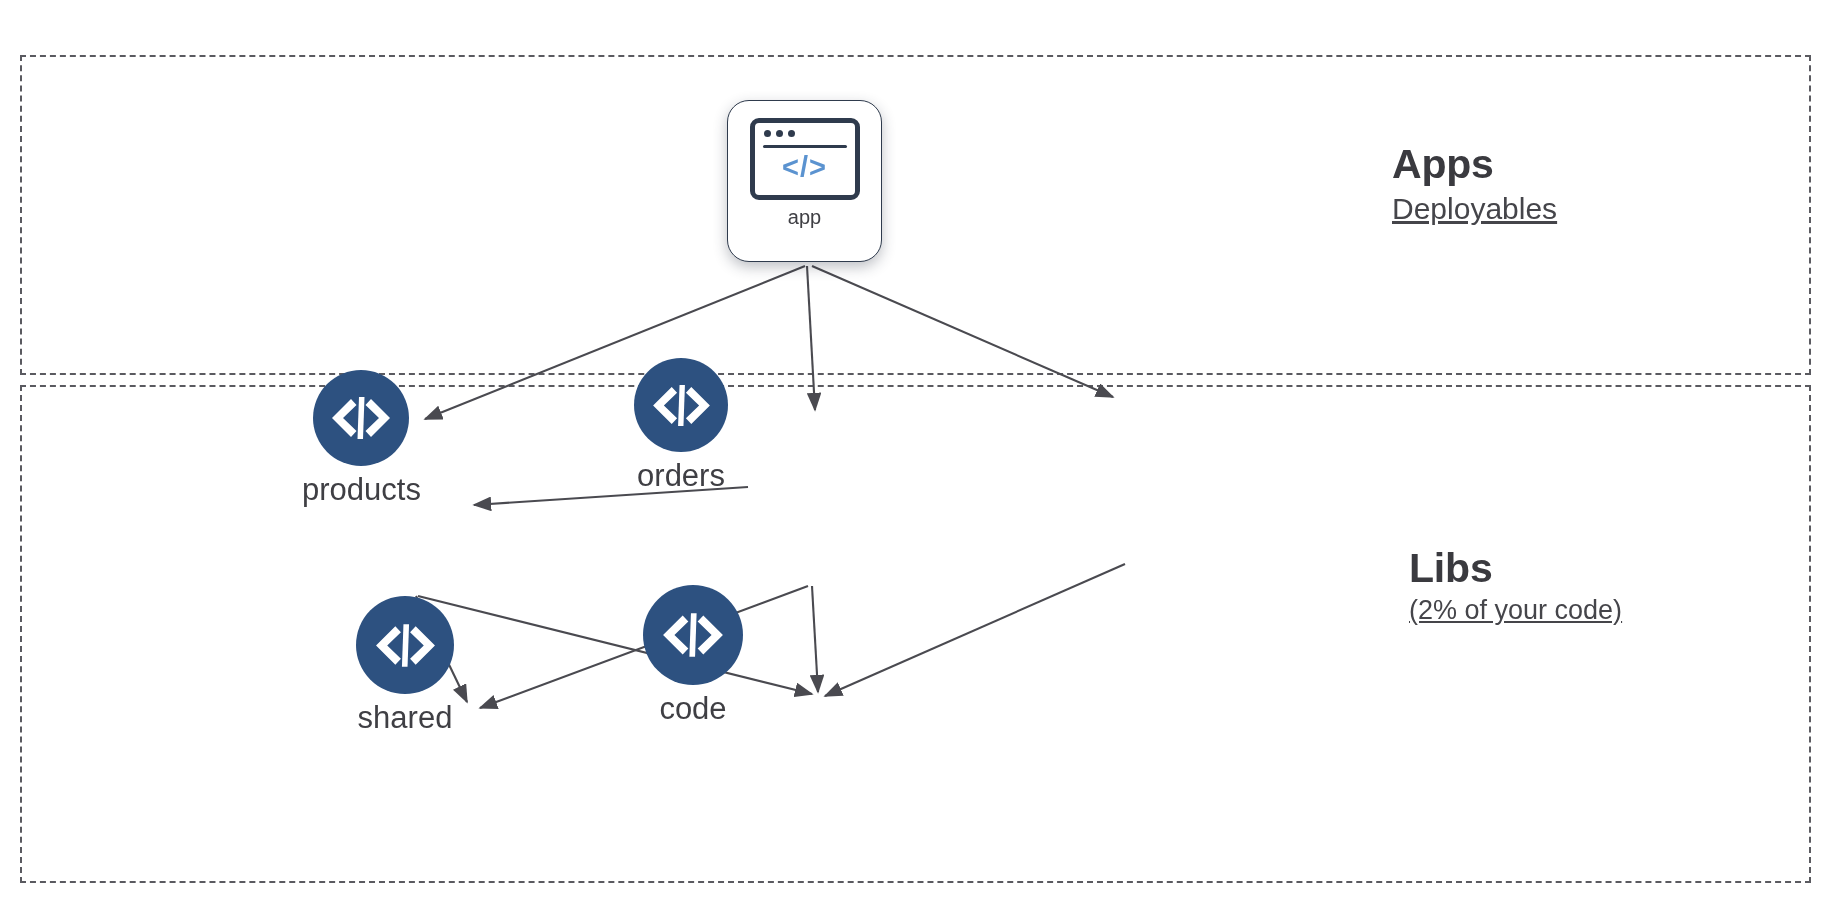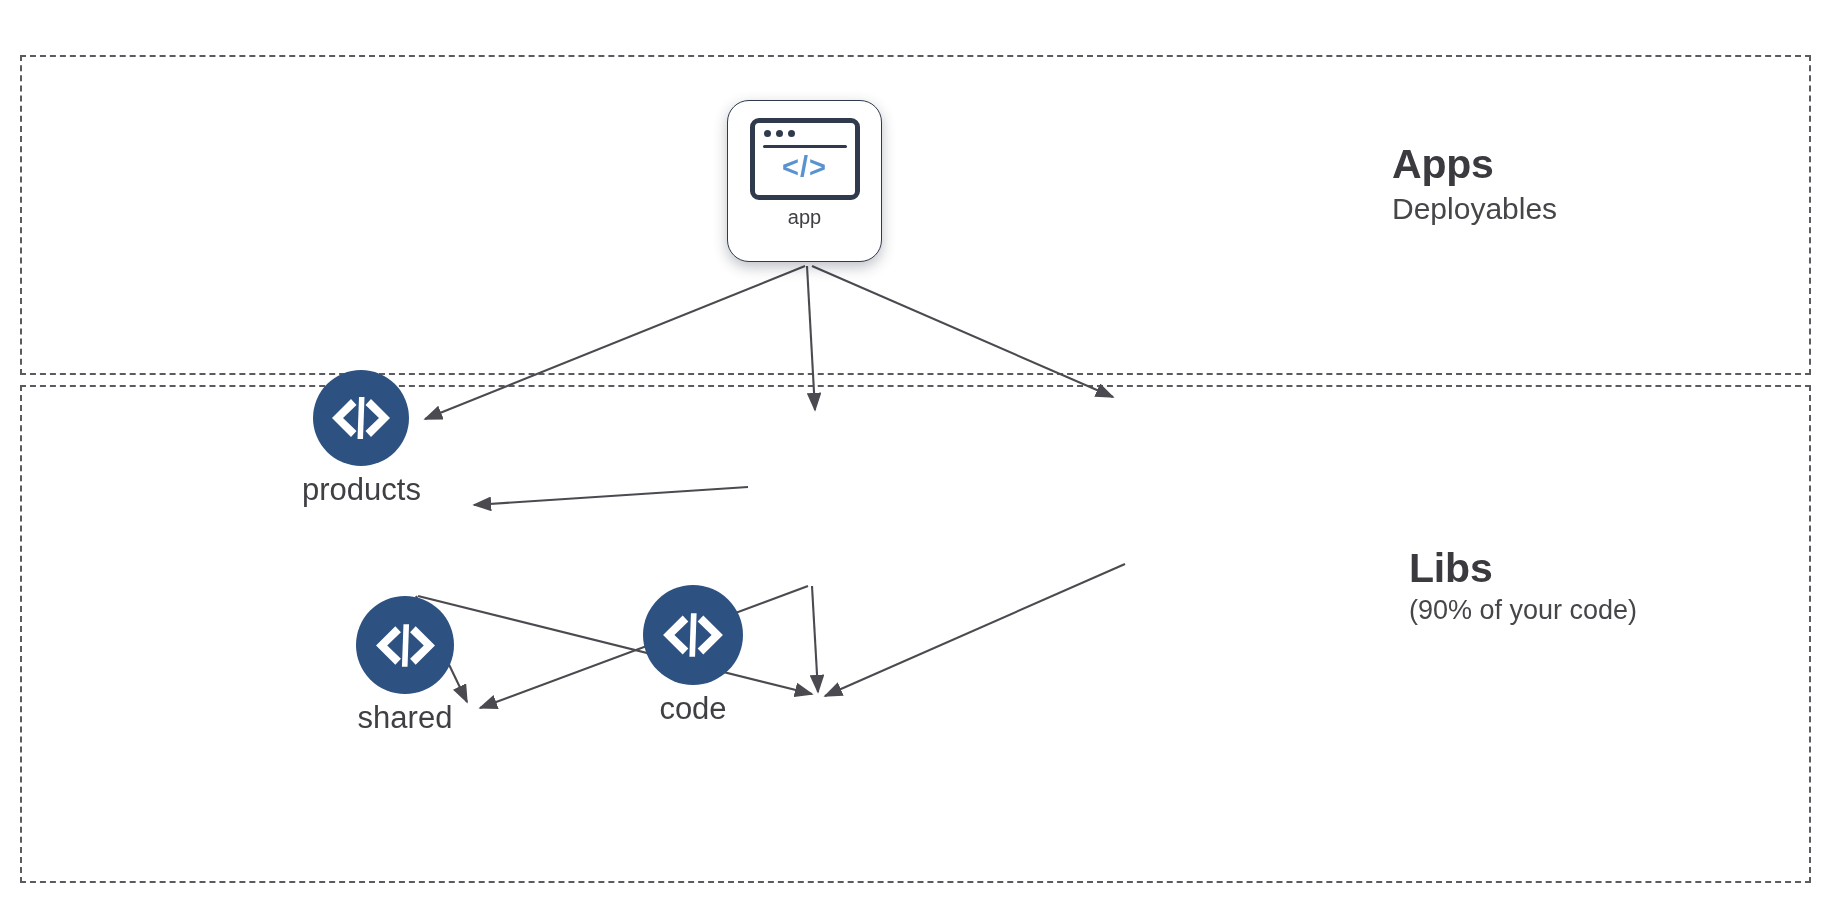--- a/index.html
+++ b/index.html
@@ -53,20 +53,21 @@
     letter-spacing: -0.2px;
     line-height: 1.05;
     color: #3a3a3f;
   }
   .zone-caption .subtitle {
     font-size: 30px;
     font-weight: normal;
     line-height: 1.25;
     color: #45454a;
     margin-top: 4px;
+    text-decoration: underline;
   }
   .zone-caption .subtitle.small {
     font-size: 27px;
   }
   #caption-apps { left: 1392px; top: 126px; margin-top: 17px; }
   #caption-libs { left: 1392px; top: 547px; margin-left: 17px; }
 
   
   #edges {
     position: absolute;
@@ -182,21 +183,21 @@
 
   <div class="zone" id="zone-apps"></div>
   <div class="zone" id="zone-libs"></div>
 
   <div class="zone-caption" id="caption-apps">
     <div class="title">Apps</div>
     <div class="subtitle">Deployables</div>
   </div>
   <div class="zone-caption" id="caption-libs">
     <div class="title">Libs</div>
-    <div class="subtitle small">(90% of your code)</div>
+    <div class="subtitle small">(2% of your code)</div>
   </div>
 
   <svg id="edges" viewBox="0 0 1838 920" xmlns="http://www.w3.org/2000/svg">
     <defs>
       <marker id="arrowhead" markerWidth="9" markerHeight="7" refX="8.2" refY="3.5" orient="auto" markerUnits="strokeWidth">
         <path d="M0,0 L9,3.5 L0,7 z" fill="#4a4a50"></path>
       </marker>
     </defs>
     <g stroke="#4a4a50" stroke-width="2.1" fill="none" marker-end="url(#arrowhead)">
 
@@ -239,20 +240,32 @@
         <g fill="#ffffff">
           <polygon points="21,5 26.5,11 13,24 26.5,37 21,43 2,24"></polygon>
           <polygon points="41,5 35.5,11 49,24 35.5,37 41,43 60,24"></polygon>
           <polygon points="34.5,3 29,3 27.5,45 33,45"></polygon>
         </g>
       </svg>
     </div>
     <div class="lib-label">products</div>
   </div>
 
+  <div class="lib-node" id="node-orders">
+    <div class="lib-circle" style="width:94px;height:94px;">
+      <svg width="61" height="47" viewBox="0 0 62 48" xmlns="http://www.w3.org/2000/svg" aria-hidden="true">
+        <g fill="#ffffff">
+          <polygon points="21,5 26.5,11 13,24 26.5,37 21,43 2,24"></polygon>
+          <polygon points="41,5 35.5,11 49,24 35.5,37 41,43 60,24"></polygon>
+          <polygon points="34.5,3 29,3 27.5,45 33,45"></polygon>
+        </g>
+      </svg>
+    </div>
+    <div class="lib-label">orders</div>
+  </div>
 
 
   <div class="lib-node" id="node-shared">
     <div class="lib-circle" style="width:98px;height:98px;">
       <svg width="63" height="49" viewBox="0 0 62 48" xmlns="http://www.w3.org/2000/svg" aria-hidden="true">
         <g fill="#ffffff">
           <polygon points="21,5 26.5,11 13,24 26.5,37 21,43 2,24"></polygon>
           <polygon points="41,5 35.5,11 49,24 35.5,37 41,43 60,24"></polygon>
           <polygon points="34.5,3 29,3 27.5,45 33,45"></polygon>
         </g>

